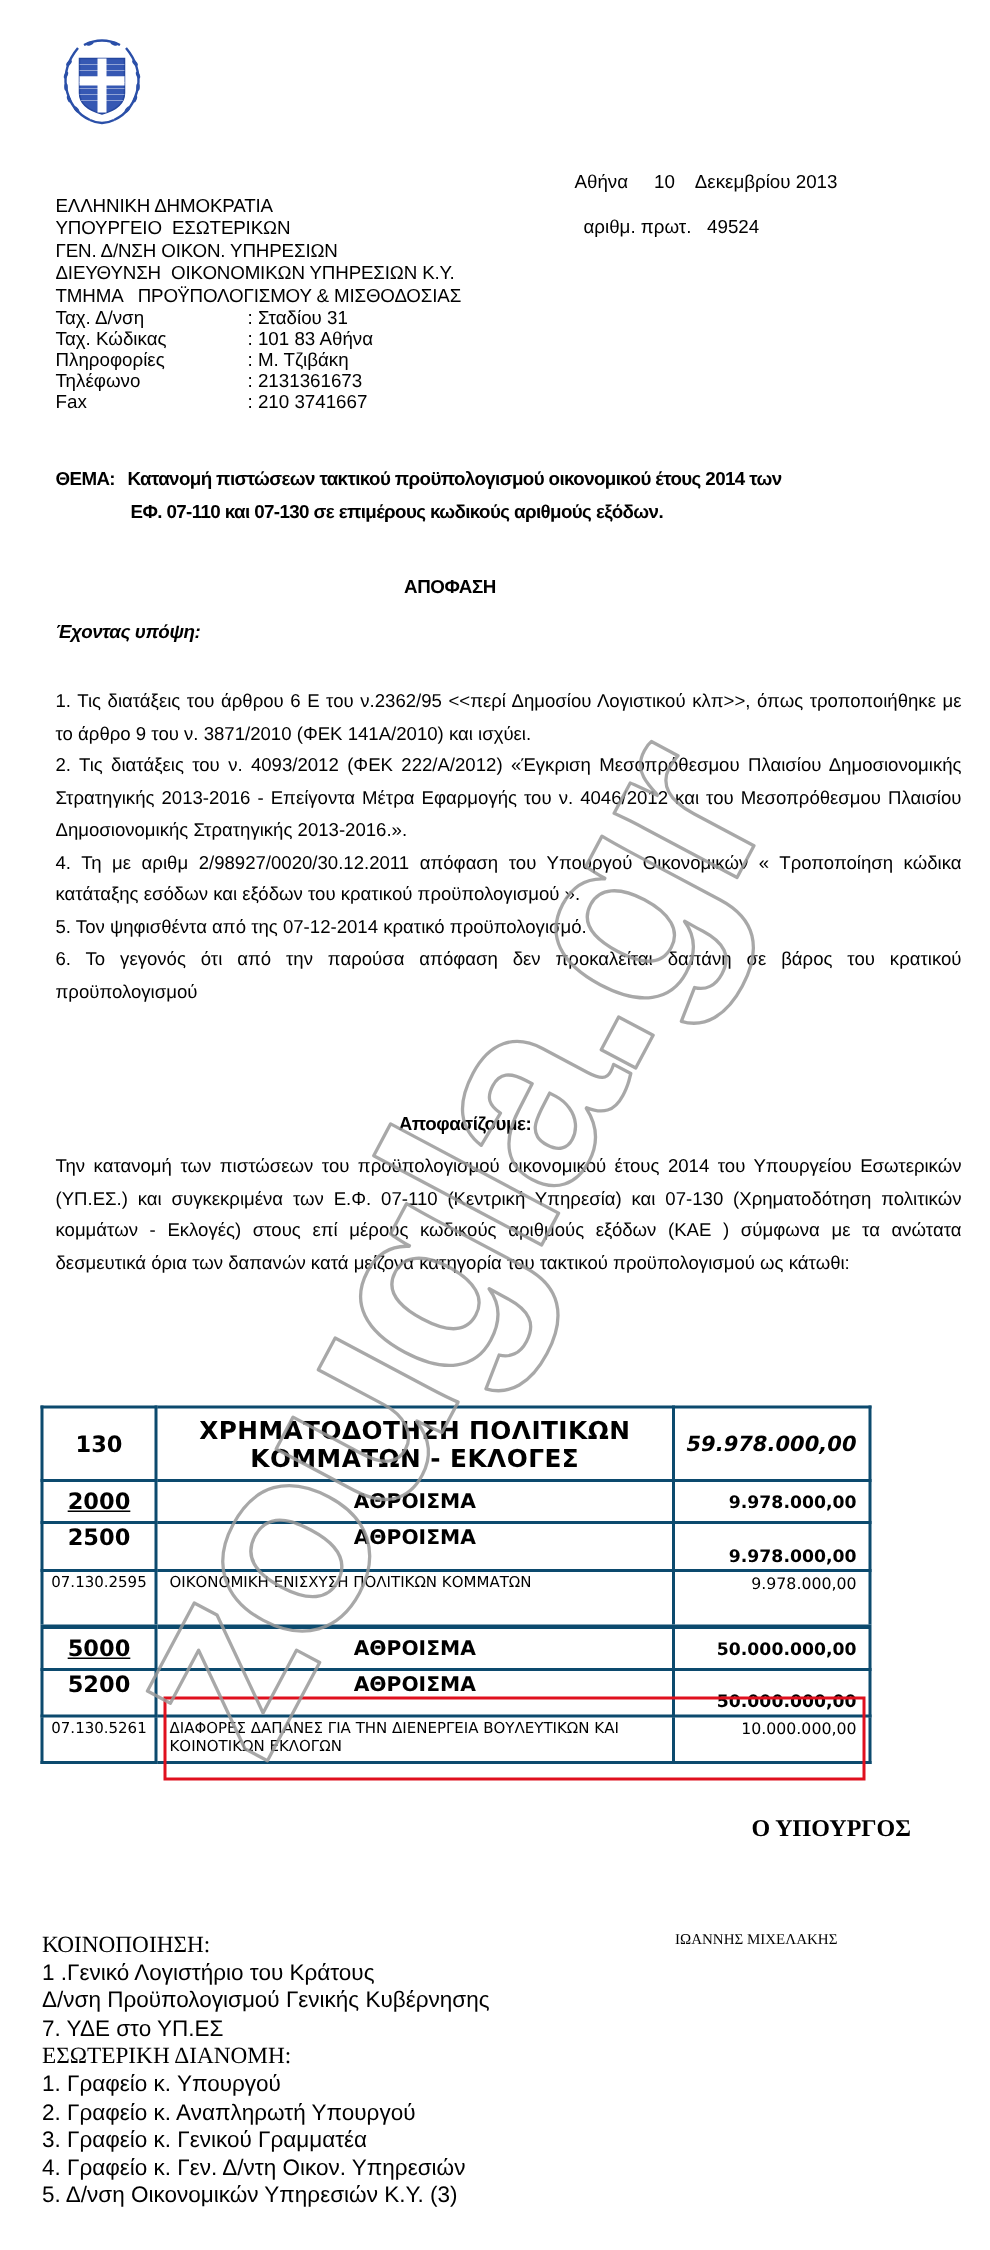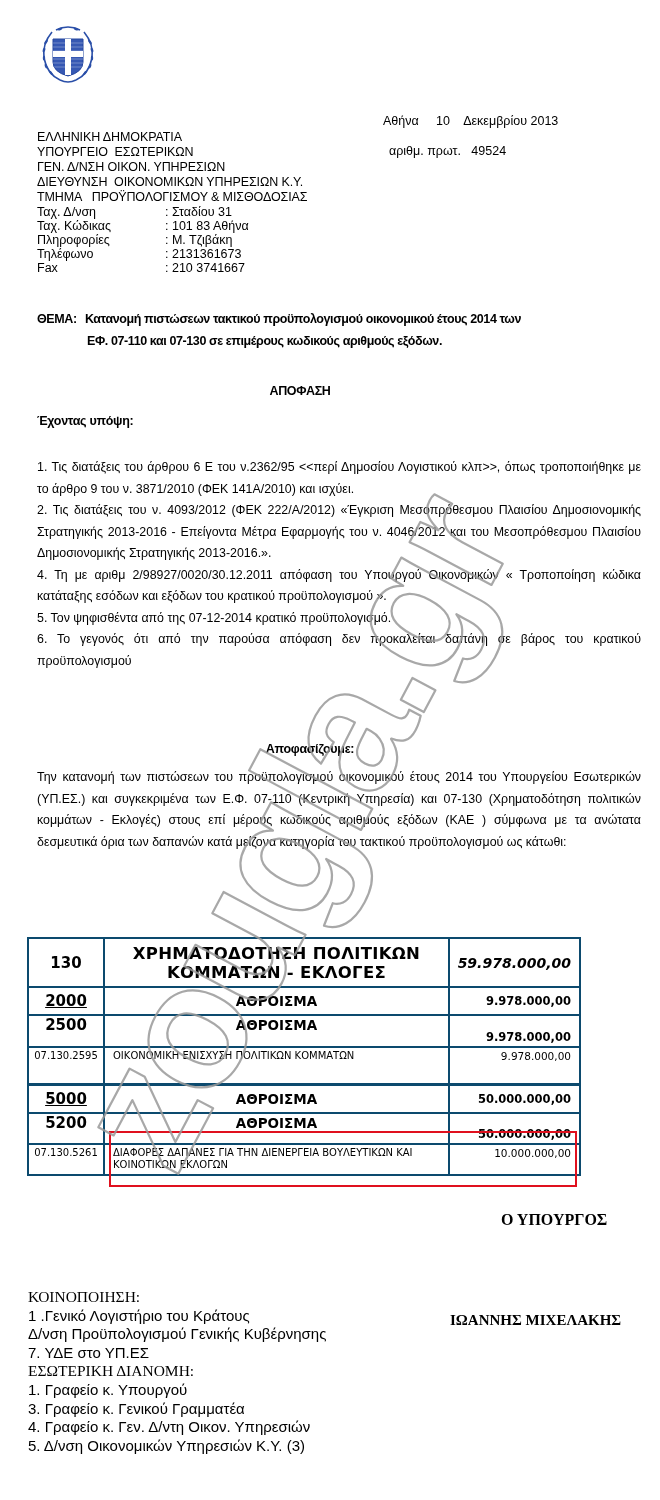--- a/index.html
+++ b/index.html
@@ -53,21 +53,21 @@
     }
     .subject .lbl { display: inline-block; width: 48px; }
     .subject .l2 { padding-left: 50px; }
 
     .apofasi {
       left: 0; width: 600px; top: 384px; text-align: center;
       font-size: 12.5px; font-weight: bold; letter-spacing: -0.3px;
     }
     .exontas {
       left: 37px; top: 414px;
-      font-size: 12.5px; font-weight: bold; letter-spacing: -0.3px;
+      font-size: 12.5px; font-weight: bold; letter-spacing: -0.3px; font-style: italic;
     }
 
     
     .items {
       left: 37px; top: 457px; width: 604px;
       font-size: 12.4px; line-height: 21.5px;
       text-align: justify;
     }
     .items p { margin: 0; text-align: justify; text-align-last: left; }
 
@@ -126,21 +126,21 @@
       pointer-events: none;
     }
 
     
     .minister-title {
       left: 501px; top: 1211px;
       font-family: "Liberation Serif", serif; font-size: 16px; font-weight: bold;
     }
     .minister-name {
       left: 450px; top: 1288px;
-      font-family: "Liberation Serif", serif; font-size: 15px; font-weight: bold; margin-top: 24px;
+      font-family: "Liberation Serif", serif; font-size: 10px; font-weight: normal;
     }
     .distrib {
       left: 28px; top: 1288px;
       font-size: 15px; line-height: 18.6px;
     }
     .distrib .h {
       font-family: "Liberation Serif", serif; font-weight: normal; font-size: 15.5px;
     }
 
     
@@ -292,20 +292,21 @@
 <div class="abs minister-title">Ο ΥΠΟΥΡΓΟΣ</div>
 <div class="abs minister-name">ΙΩΑΝΝΗΣ ΜΙΧΕΛΑΚΗΣ</div>
 
 <div class="abs distrib">
   <div class="h">ΚΟΙΝΟΠΟΙΗΣΗ:</div>
   <div>1 .Γενικό Λογιστήριο του Κράτους</div>
   <div>Δ/νση Προϋπολογισμού  Γενικής Κυβέρνησης</div>
   <div>7. ΥΔΕ στο ΥΠ.ΕΣ</div>
   <div class="h">ΕΣΩΤΕΡΙΚΗ ΔΙΑΝΟΜΗ:</div>
   <div>1. Γραφείο κ. Υπουργού</div>
+  <div>2. Γραφείο κ. Αναπληρωτή Υπουργού</div>
   <div>3. Γραφείο κ. Γενικού Γραμματέα</div>
   <div>4. Γραφείο κ. Γεν. Δ/ντη Οικον. Υπηρεσιών</div>
   <div>5. Δ/νση Οικονομικών Υπηρεσιών Κ.Υ. (3)</div>
 </div>
 
 <div class="abs watermark">
   <svg width="660" height="1500" viewBox="0 0 660 1500">
     <text x="0" y="0" transform="translate(175 1180) rotate(-62)" font-family="Liberation Sans, sans-serif" font-weight="bold" font-size="175" fill="none" stroke="#9a9a9a" stroke-width="2.2" stroke-linejoin="round" letter-spacing="-6" opacity="0.85">zougla.gr</text>
   </svg>
 </div>

